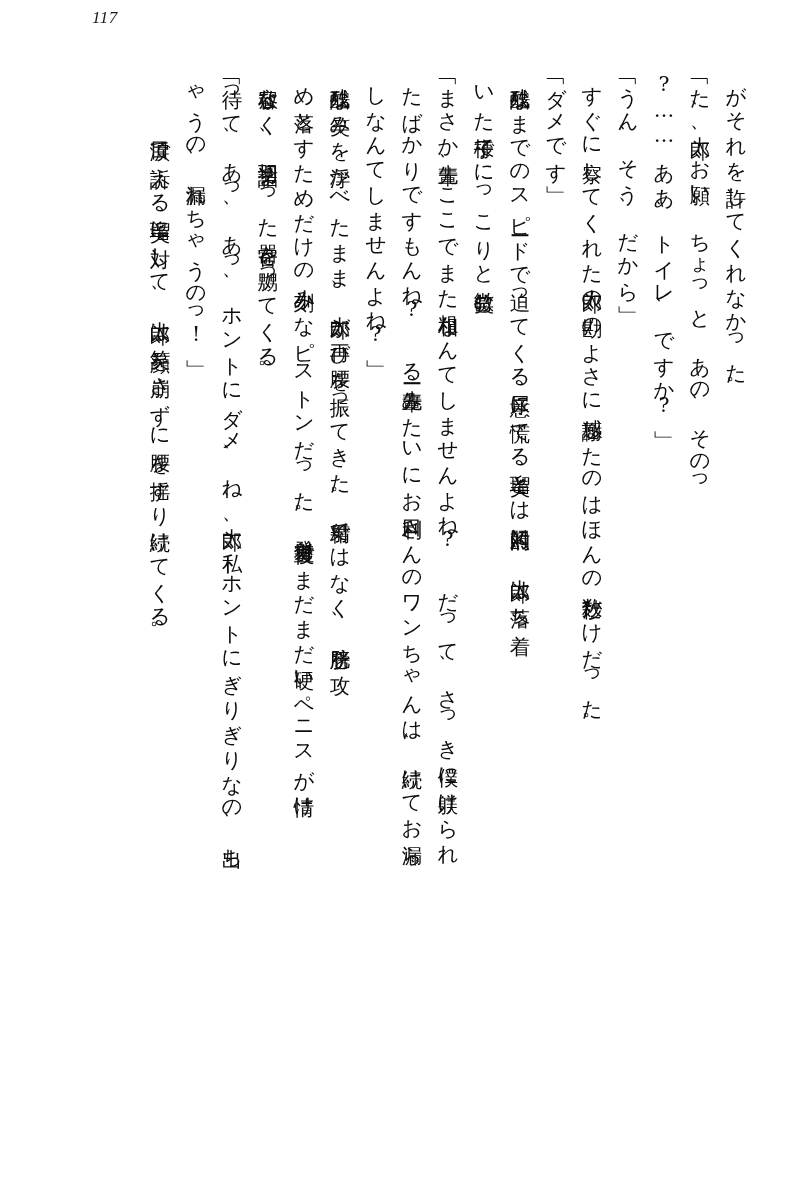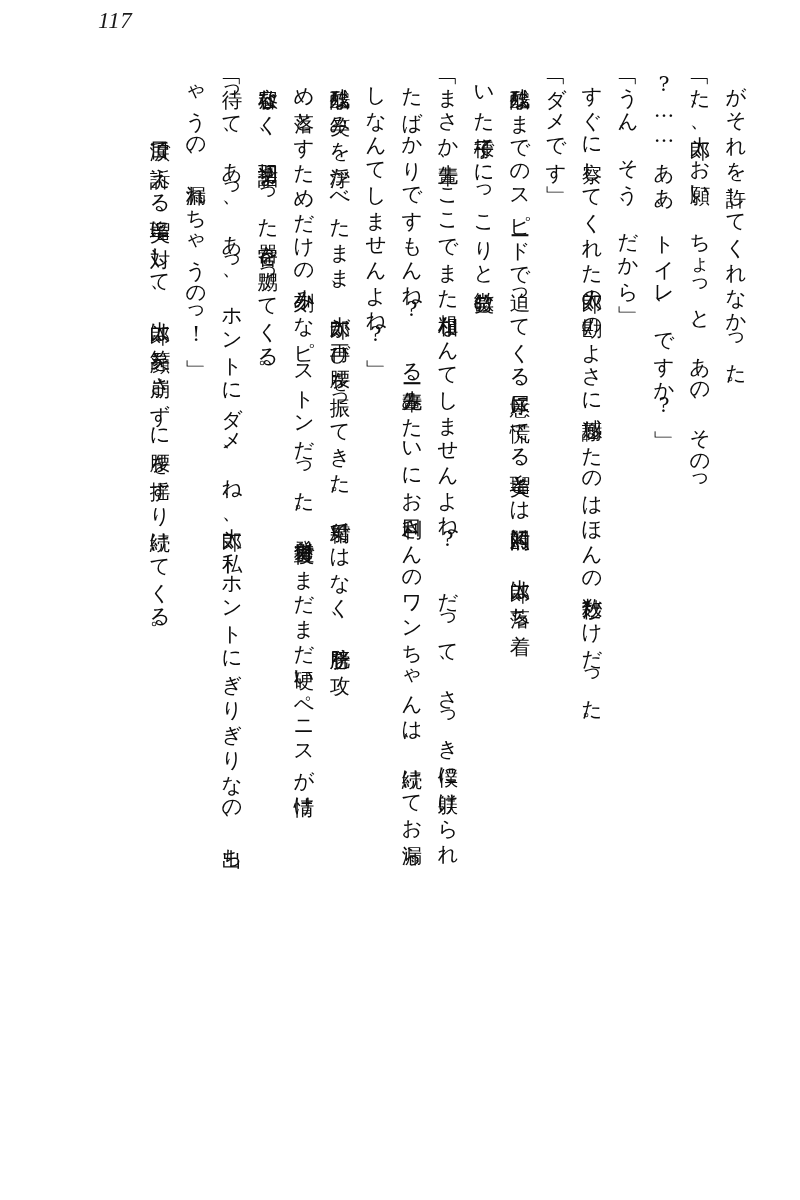--- a/index.html
+++ b/index.html
@@ -17,22 +17,22 @@
   .page {
     position: relative;
     width: 800px;
     height: 1200px;
     background: #ffffff;
     box-sizing: border-box;
   }
   .page-number {
     position: absolute;
     top: 8px;
-    left: 98px;
-    font-size: 23px;
+    left: 92px;
+    font-size: 17px;
     font-style: italic;
     font-family: "Liberation Serif", "DejaVu Serif", serif;
     letter-spacing: 0.5px;
     color: #1a1a1a;
   }
   .text-block {
     position: absolute;
     top: 72px;
     left: 46px;
     right: 46px;

